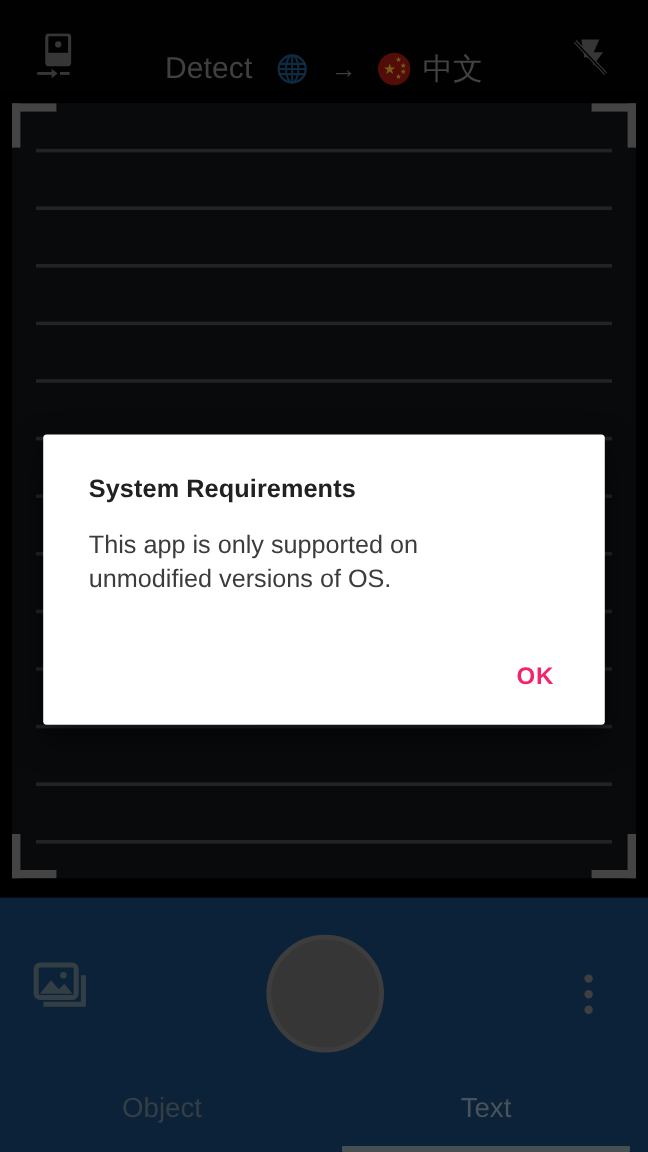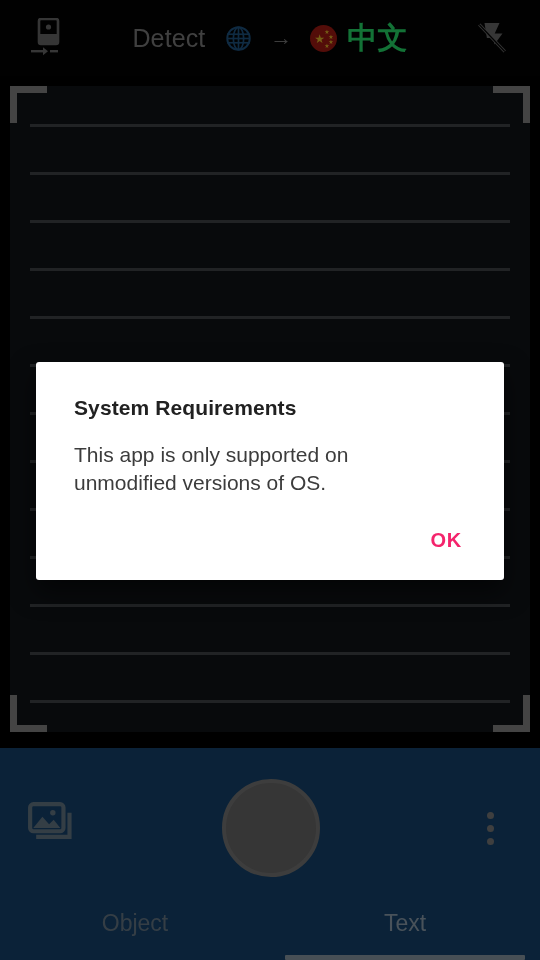--- a/index.html
+++ b/index.html
@@ -22,21 +22,21 @@
     overflow: hidden;
   }
 
   
   .topbar {
     position: absolute;
     left: 0; top: 0;
     width: 540px; height: 76px;
     background: #030303;
     display: flex;
-    align-items: center;
+    align-items: flex-end;
     z-index: 5;
   }
   .topbar-left {
     width: 96px;
     display: flex;
     align-items: center;
     justify-content: center;
   }
   .topbar-center {
     flex: 1;
@@ -55,21 +55,21 @@
     display: flex;
     align-items: center;
     gap: 10px;
     padding: 2px 4px;
   }
   .lang-label {
     color: #6f6f6f;
     font-size: 25px;
     letter-spacing: 0.1px;
   }
-  .lang-label.cjk { font-size: 30px; color: #22c55e; font-weight: bold; }
+  .lang-label.cjk { font-size: 25px; color: #737373; }
   .arrow-sep {
     color: #6a6a6a;
     font-size: 22px;
     margin: 0 14px;
     line-height: 1;
   }
   .flag-emoji {
     display: inline-block;
     width: 27px; height: 27px;
     border-radius: 50%;
@@ -170,20 +170,21 @@
   .dialog-btn {
     background: transparent;
     border: none;
     color: #f4246c;
     font-family: "Liberation Sans", sans-serif;
     font-size: 20px;
     font-weight: bold;
     letter-spacing: 0.8px;
     padding: 8px 12px;
     cursor: pointer;
+    margin-top: 24px;
   }
 
   
   .bottombar {
     position: absolute;
     left: 0; top: 748px;
     width: 540px; height: 212px;
     background: #133c61;
     z-index: 10;
   }

